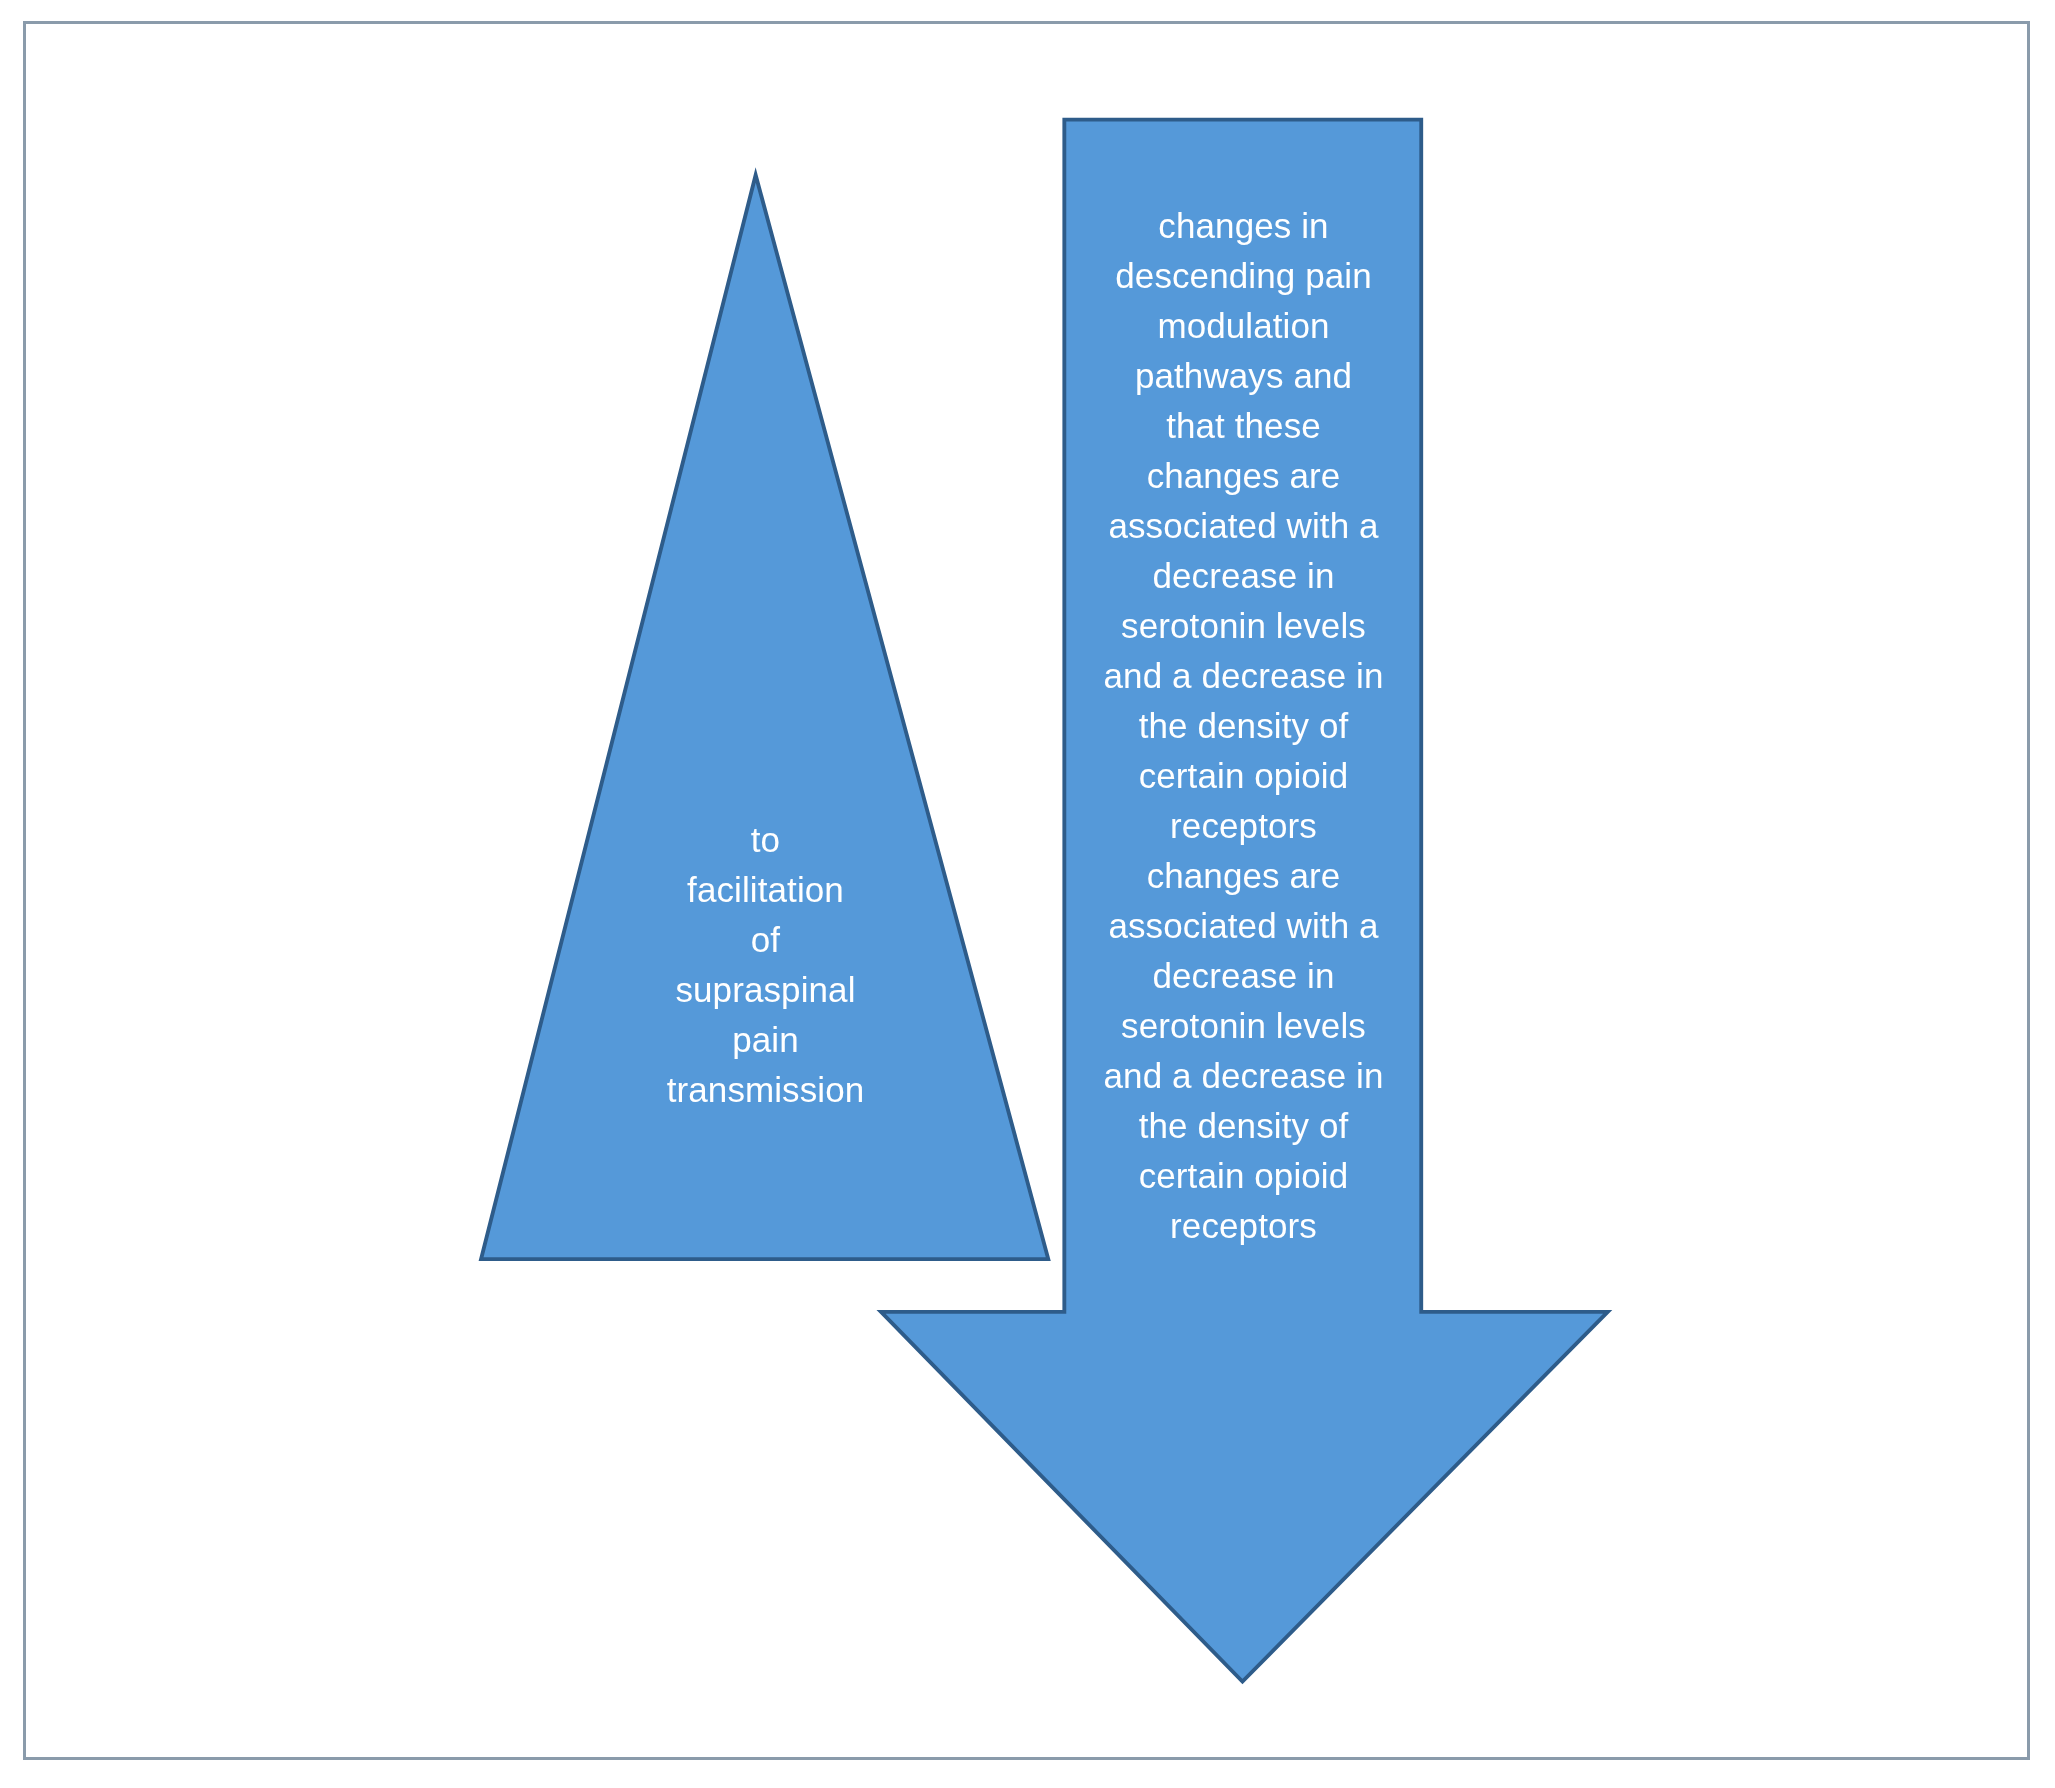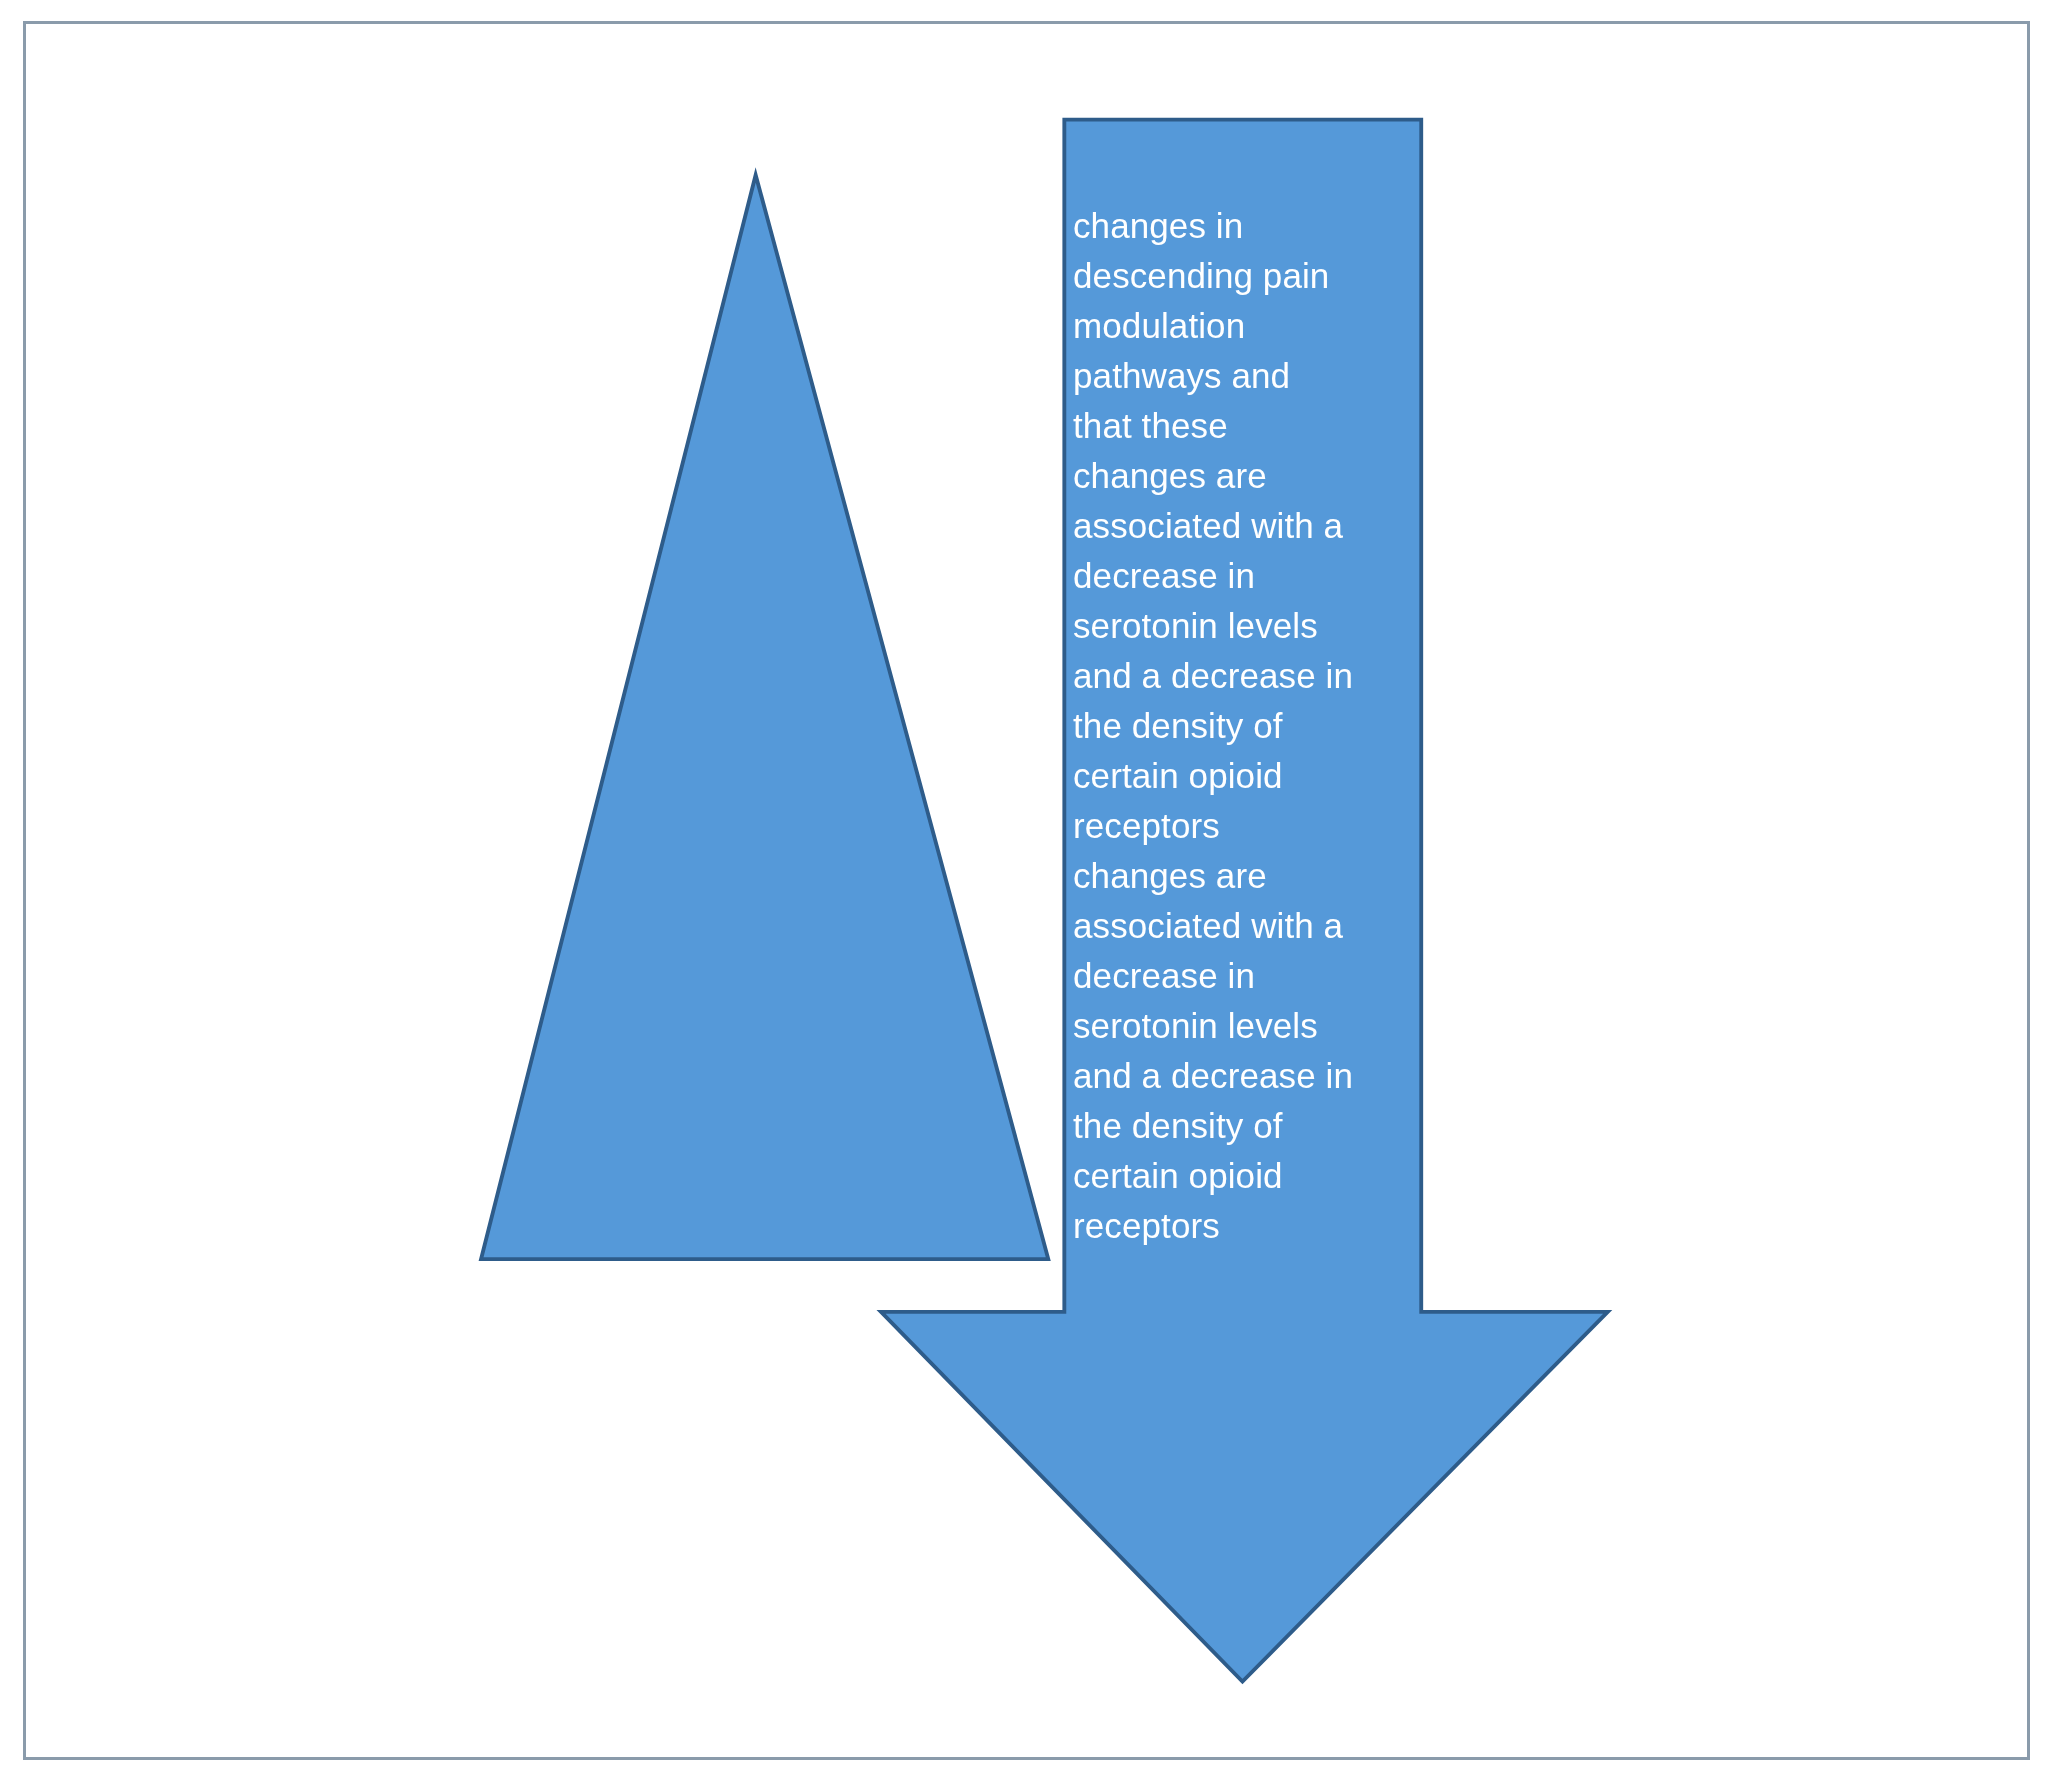--- a/index.html
+++ b/index.html
@@ -34,20 +34,21 @@
     position: absolute;
     left: 0;
     top: 0;
     width: 2056px;
     height: 1789px;
   }
   
   .shape-text {
     position: absolute;
     color: #ffffff;
+    text-align: center;
     font-size: 35px;
     line-height: 50px;
     font-family: "Liberation Sans", sans-serif;
     white-space: pre-line;
     letter-spacing: 0.1px;
   }
   #triangle-text {
     left: 566px;
     top: 815px;
     width: 399px;
@@ -65,20 +66,26 @@
 
   <div id="frame"></div>
 
   <svg id="figure-svg" viewBox="0 0 3197 2782" xmlns="http://www.w3.org/2000/svg">
 
     <polygon points="1175,272 1630,1958 748,1958" fill="#5599d9" stroke="#2e5c8a" stroke-width="6"></polygon>
 
     <polygon points="1655,186 2210,186 2210,2040 2500,2040 1932,2615 1370,2040 1655,2040" fill="#5599d9" stroke="#2e5c8a" stroke-width="6"></polygon>
   </svg>
 
+  <div class="shape-text" id="triangle-text">to
+facilitation
+of
+supraspinal
+pain
+transmission</div>
 
   <div class="shape-text" id="arrow-text">changes in
 descending pain
 modulation
 pathways and
 that these
 changes are
 associated with a
 decrease in
 serotonin levels

